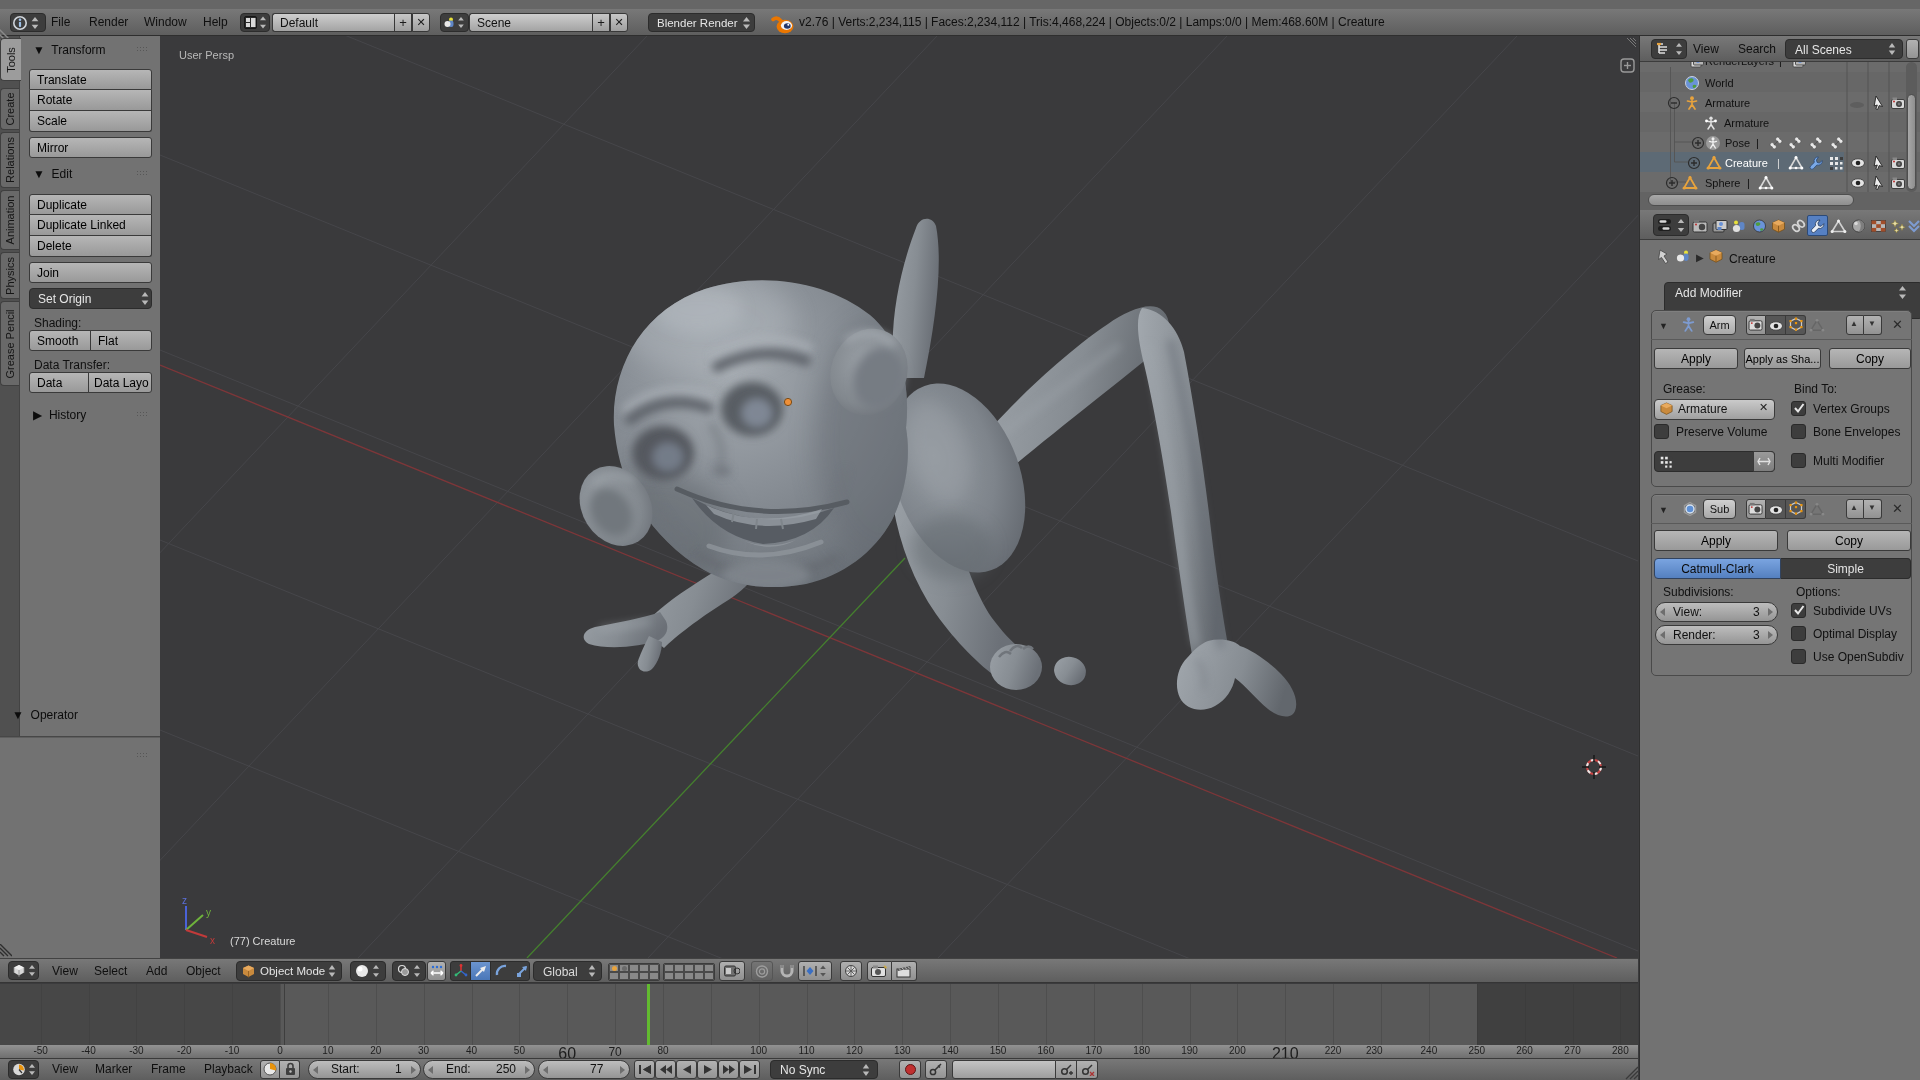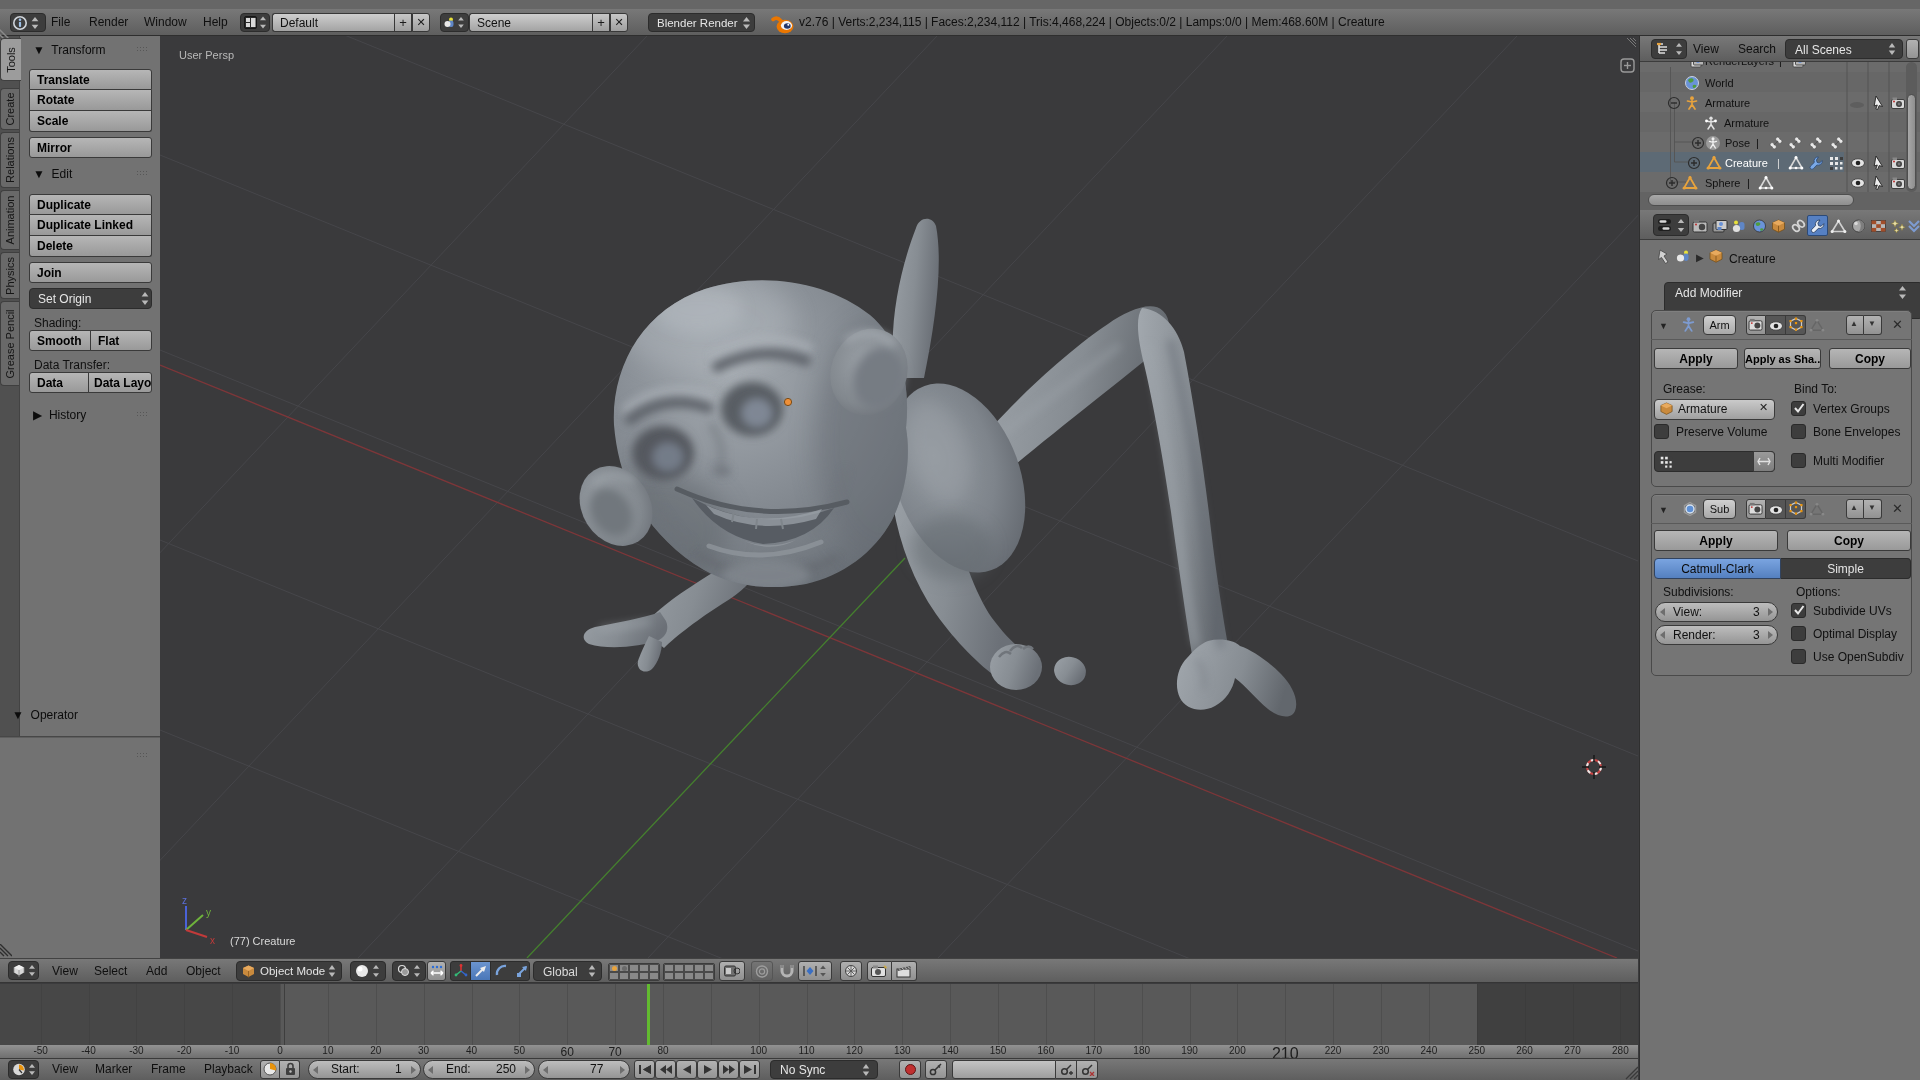--- a/index.html
+++ b/index.html
@@ -1,19 +1,19 @@
 <!DOCTYPE html>
 <html><head><meta charset="utf-8">
 <style>
 *{margin:0;padding:0;box-sizing:border-box;font-family:"Liberation Sans",sans-serif;-webkit-font-smoothing:antialiased;}
 html,body{width:1920px;height:1080px;overflow:hidden;background:#3b3b3d;}
 .abs{position:absolute;}
 #root{position:absolute;top:0;left:0;width:1920px;height:1080px;}
 .hdr{background:linear-gradient(#787878,#5e5e5e);}
-.btn{background:linear-gradient(#b6b6b6,#999999);border:1px solid #3a3a3a;border-radius:3px;color:#000;font-size:12px;text-align:center;white-space:nowrap;overflow:hidden;font-weight:bold;}
+.btn{background:linear-gradient(#b6b6b6,#999999);border:1px solid #3a3a3a;border-radius:3px;color:#000;font-size:12px;text-align:center;white-space:nowrap;overflow:hidden;}
 .dk{background:#3d3d3d;border:1px solid #2c2c2c;border-radius:4px;color:#e6e6e6;font-size:12px;}
 .mtxt{color:#0f0f0f;font-size:12px;}
 .lbl{color:#101010;font-size:12px;}
 .chk{width:15px;height:15px;background:#3d3d3d;border:1px solid #2a2a2a;border-radius:3px;display:inline-block;}
 .cap{background:linear-gradient(#bdbdbd,#959595);border:1px solid #3a3a3a;border-radius:10px;color:#000;font-size:12px;}
 svg{display:block;}
 .tab{position:absolute;left:0;width:19px;background:#696969;border:1px solid #3f3f3f;border-right:none;border-radius:4px 0 0 4px;display:flex;align-items:center;justify-content:center;}
 .tab span{transform:rotate(-90deg);white-space:nowrap;font-size:11px;color:#151515;display:block;}
 .tabon{background:#9c9c9c;width:21px;z-index:2;}
 .phdr{position:absolute;color:#0c0c0c;font-size:12px;}
@@ -511,38 +511,38 @@
   <div class="abs" style="left:73.5px;top:0px;width:30px;text-align:center;font-size:10px;color:#1d1d1d;">-40</div>
   <div class="abs" style="left:121.4px;top:0px;width:30px;text-align:center;font-size:10px;color:#1d1d1d;">-30</div>
   <div class="abs" style="left:169.3px;top:0px;width:30px;text-align:center;font-size:10px;color:#1d1d1d;">-20</div>
   <div class="abs" style="left:217.1px;top:0px;width:30px;text-align:center;font-size:10px;color:#1d1d1d;">-10</div>
   <div class="abs" style="left:265.0px;top:0px;width:30px;text-align:center;font-size:10px;color:#1d1d1d;">0</div>
   <div class="abs" style="left:312.9px;top:0px;width:30px;text-align:center;font-size:10px;color:#1d1d1d;">10</div>
   <div class="abs" style="left:360.7px;top:0px;width:30px;text-align:center;font-size:10px;color:#1d1d1d;">20</div>
   <div class="abs" style="left:408.6px;top:0px;width:30px;text-align:center;font-size:10px;color:#1d1d1d;">30</div>
   <div class="abs" style="left:456.5px;top:0px;width:30px;text-align:center;font-size:10px;color:#1d1d1d;">40</div>
   <div class="abs" style="left:504.4px;top:0px;width:30px;text-align:center;font-size:10px;color:#1d1d1d;">50</div>
-  <div class="abs" style="left:552.2px;top:0px;width:30px;text-align:center;font-size:12px;color:#1d1d1d;">60</div>
+  <div class="abs" style="left:552.2px;top:0px;width:30px;text-align:center;font-size:16px;color:#1d1d1d;">60</div>
   <div class="abs" style="left:600.1px;top:0px;width:30px;text-align:center;font-size:12px;color:#1d1d1d;">70</div>
   <div class="abs" style="left:648.0px;top:0px;width:30px;text-align:center;font-size:10px;color:#1d1d1d;">80</div>
   <div class="abs" style="left:730px;top:0px;width:30px;text-align:center;font-size:10px;color:#1d1d1d;margin-top:40px;">90</div>
   <div class="abs" style="left:743.7px;top:0px;width:30px;text-align:center;font-size:10px;color:#1d1d1d;">100</div>
   <div class="abs" style="left:791.6px;top:0px;width:30px;text-align:center;font-size:10px;color:#1d1d1d;">110</div>
   <div class="abs" style="left:839.4px;top:0px;width:30px;text-align:center;font-size:10px;color:#1d1d1d;">120</div>
   <div class="abs" style="left:887.3px;top:0px;width:30px;text-align:center;font-size:10px;color:#1d1d1d;">130</div>
   <div class="abs" style="left:935.2px;top:0px;width:30px;text-align:center;font-size:10px;color:#1d1d1d;">140</div>
   <div class="abs" style="left:983.0px;top:0px;width:30px;text-align:center;font-size:10px;color:#1d1d1d;">150</div>
   <div class="abs" style="left:1030.9px;top:0px;width:30px;text-align:center;font-size:10px;color:#1d1d1d;">160</div>
   <div class="abs" style="left:1078.8px;top:0px;width:30px;text-align:center;font-size:10px;color:#1d1d1d;">170</div>
   <div class="abs" style="left:1126.7px;top:0px;width:30px;text-align:center;font-size:10px;color:#1d1d1d;">180</div>
   <div class="abs" style="left:1174.5px;top:0px;width:30px;text-align:center;font-size:10px;color:#1d1d1d;">190</div>
   <div class="abs" style="left:1222.4px;top:0px;width:30px;text-align:center;font-size:10px;color:#1d1d1d;">200</div>
   <div class="abs" style="left:1270.3px;top:0px;width:30px;text-align:center;font-size:16px;color:#1d1d1d;">210</div>
   <div class="abs" style="left:1318.1px;top:0px;width:30px;text-align:center;font-size:10px;color:#1d1d1d;">220</div>
-  <div class="abs" style="left:1366.0px;top:0px;width:30px;text-align:center;font-size:10px;color:#1d1d1d;">230</div>
+  <div class="abs" style="left:1366.0px;top:0px;width:30px;text-align:left;font-size:10px;color:#1d1d1d;">230</div>
   <div class="abs" style="left:1413.9px;top:0px;width:30px;text-align:center;font-size:10px;color:#1d1d1d;">240</div>
   <div class="abs" style="left:1461.8px;top:0px;width:30px;text-align:center;font-size:10px;color:#1d1d1d;">250</div>
   <div class="abs" style="left:1509.6px;top:0px;width:30px;text-align:center;font-size:10px;color:#1d1d1d;">260</div>
   <div class="abs" style="left:1557.5px;top:0px;width:30px;text-align:center;font-size:10px;color:#1d1d1d;">270</div>
   <div class="abs" style="left:1605.4px;top:0px;width:30px;text-align:center;font-size:10px;color:#1d1d1d;">280</div>
 </div>
 <div class="abs hdr" id="tlh" style="left:0;top:1058px;width:1638px;height:22px;border-top:1px solid #3a3a3a;">
   <div class="abs dk" style="left:8px;top:1px;width:31px;height:19px;"></div>
   <svg class="abs" style="left:12px;top:4px;" width="25" height="13" viewBox="0 0 25 13">
     <circle cx="7" cy="6.5" r="5.8" fill="#d8d8d8"></circle>

